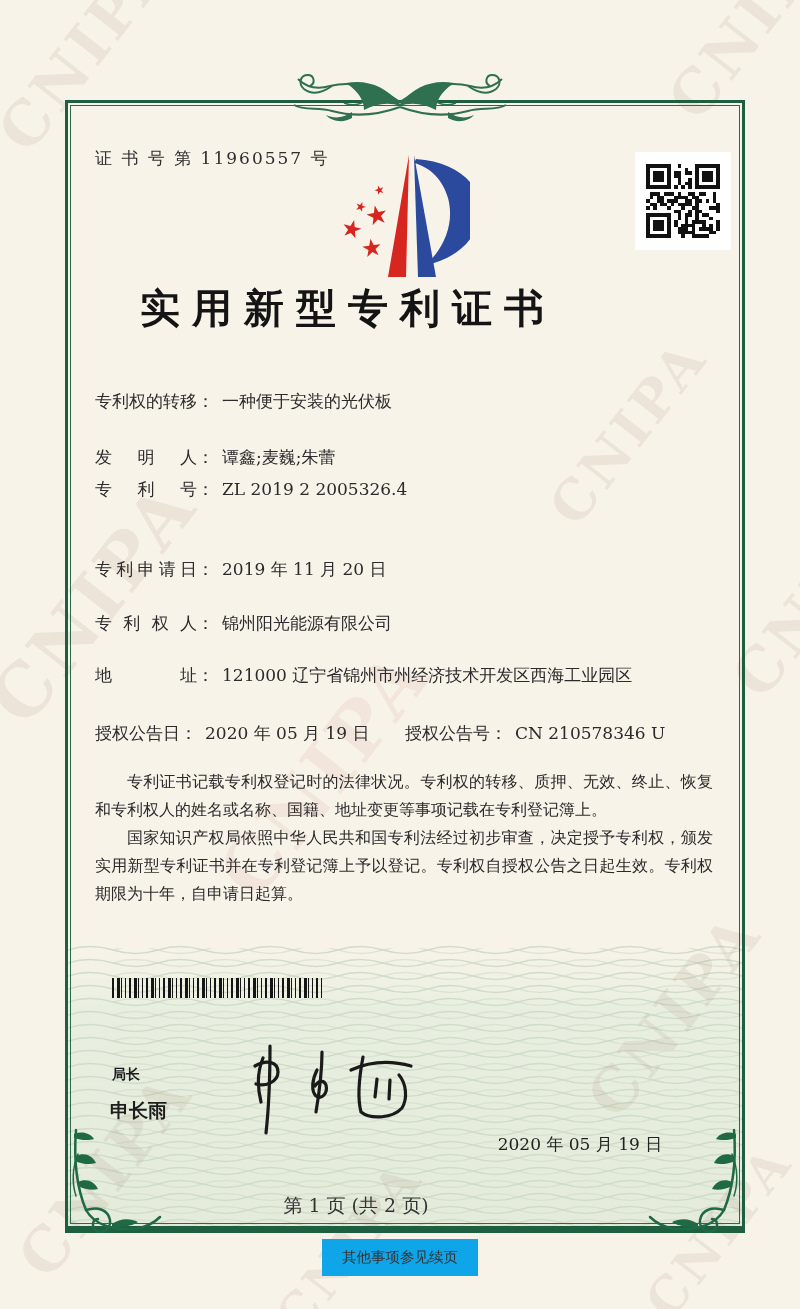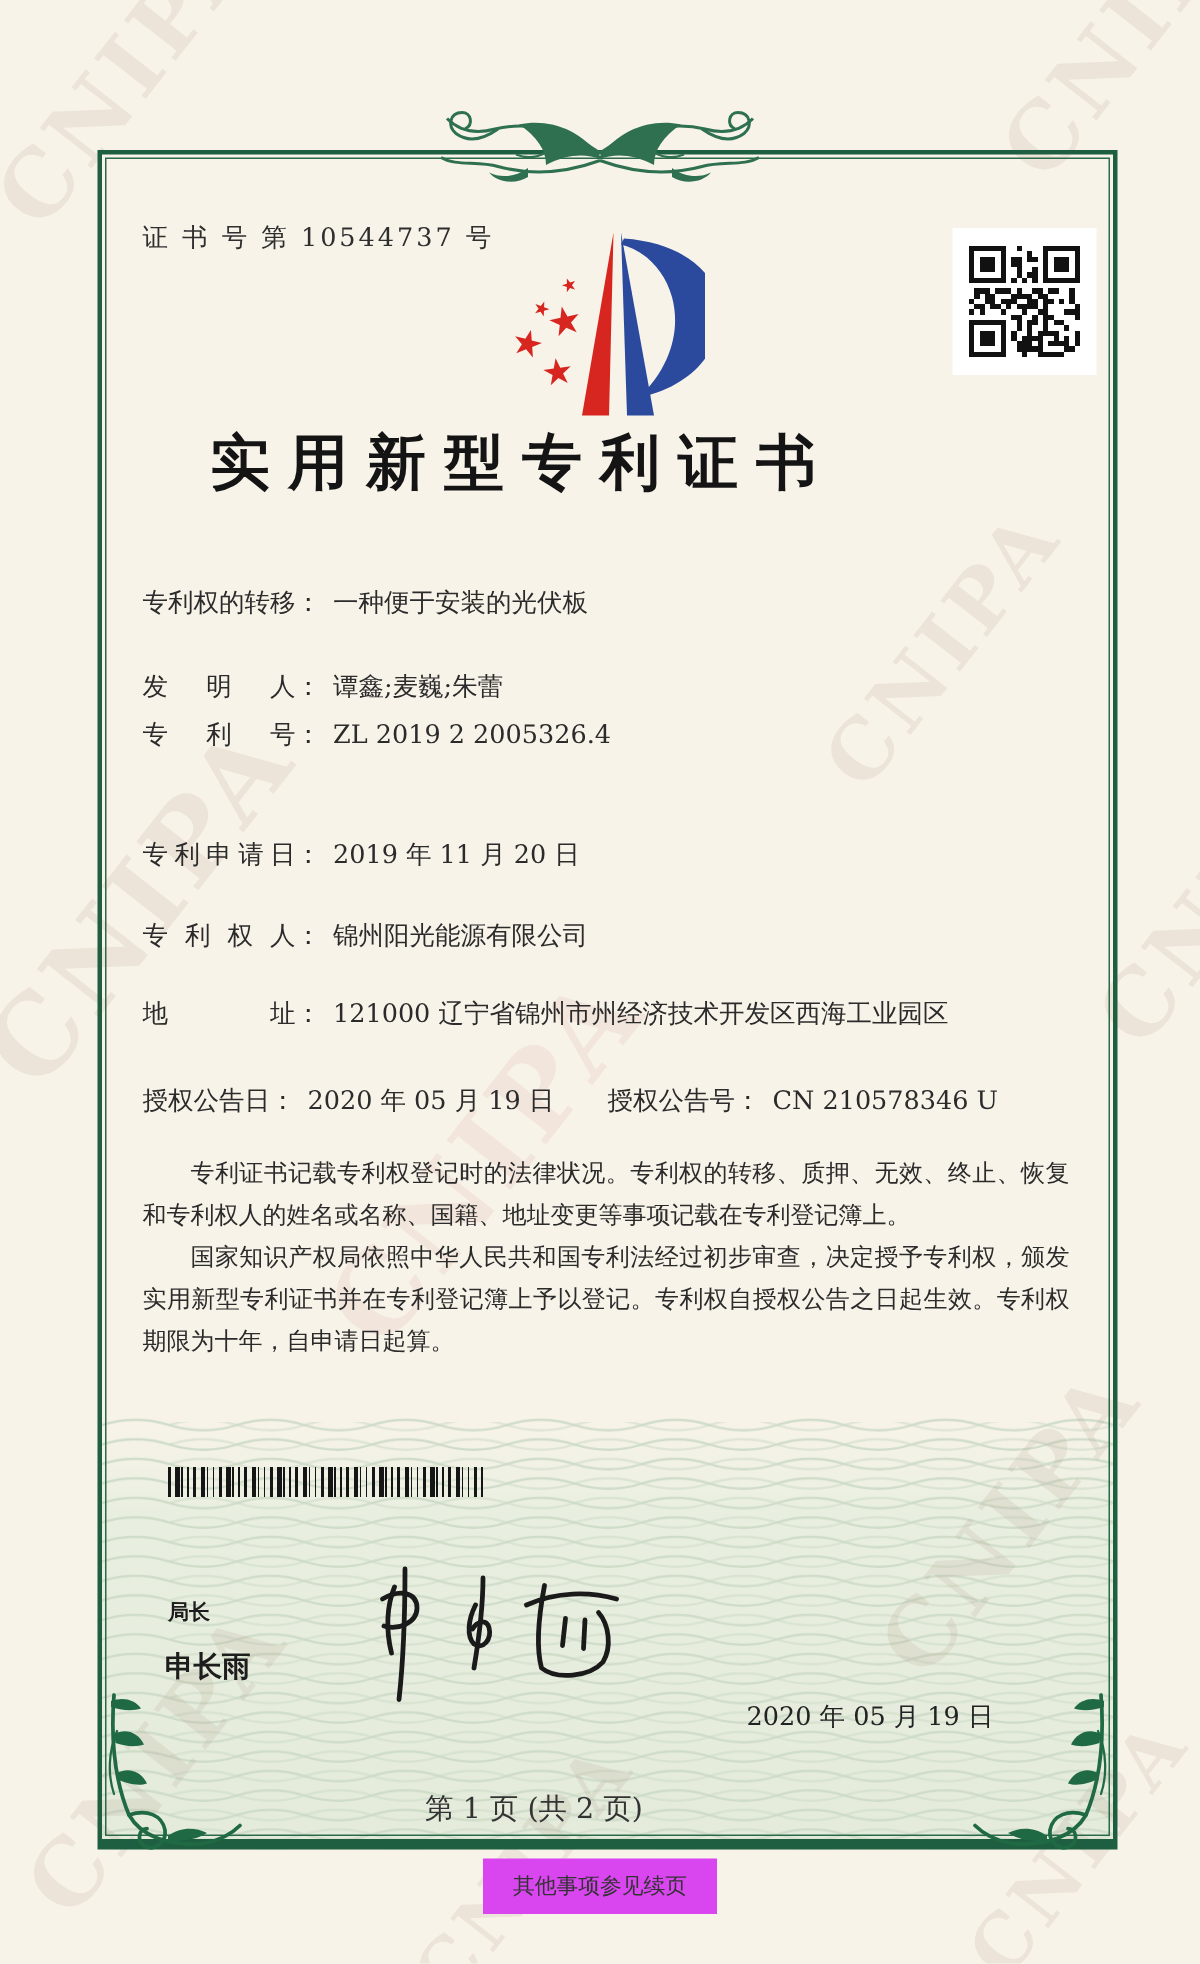--- a/index.html
+++ b/index.html
@@ -77,21 +77,21 @@
         font-family:"DejaVu Sans","Liberation Sans",sans-serif;color:#1d1d1d;z-index:5;}
   .signer-name{position:absolute;left:110px;top:1098px;font-size:19px;font-weight:700;
         font-family:"DejaVu Sans","Liberation Sans",sans-serif;color:#1d1d1d;z-index:5;}
   .signature{position:absolute;left:225px;top:1036px;z-index:5;}
 
   .issue-date{position:absolute;left:450px;top:1133px;width:260px;text-align:center;
         font-size:17px;color:#222;z-index:5;}
   .page-info{position:absolute;left:68px;top:1193px;width:576px;text-align:center;
         font-size:19px;color:#333;z-index:5;}
   .note-box{position:absolute;left:50%;top:1239px;transform:translateX(-50%);
-        background:#d946ef;padding:9px 20px;font-size:14.5px;color:#333;z-index:5;white-space:nowrap;}
+        background:#0ea5e9;padding:9px 20px;font-size:14.5px;color:#333;z-index:5;white-space:nowrap;}
 </style>
 </head>
 <body>
 
 <div class="page">
 
   <span class="wm wm1">CNIPA</span>
   <span class="wm wm2">CNIPA</span>
   <span class="wm wm3">CNIPA</span>
   <span class="wm wm4">CNIPA</span>
@@ -156,21 +156,21 @@
       <path d="M14 28 C8 42 8 58 12 70" stroke-width="1.5"></path>
     </g>
     <g fill="#1f6a45">
       <path d="M12 30 C20 26 28 29 32 37 C26 39 19 38 13 36 Z"></path>
       <path d="M14 56 C22 52 30 55 34 63 C28 65 20 63 14 60 Z"></path>
       <path d="M48 98 C56 92 66 92 74 96 C68 100 58 102 48 101 Z"></path>
       <path d="M10 8 C18 5 26 7 30 13 C24 15 16 14 10 12 Z"></path>
     </g>
   </svg>
 
-  <div class="cert-no">证 书 号 第 10544737 号</div>
+  <div class="cert-no">证 书 号 第 11960557 号</div>
 
   <div class="logo">
     <svg width="140" height="130" viewBox="0 0 140 130">
       <path d="M79 5 L58 127 L76 127 Z" fill="#d7261f"></path>
       <path d="M84 5 L88 127 L106 127 Z" fill="#2b4a9e"></path>
       <path d="M86 9 C128 12 152 35 150 62 C148 92 122 110 96 115 C117 95 124 70 118 48 C113 30 100 17 84 13 Z" fill="#2b4a9e"></path>
     </svg>
     <span class="star star1">★</span>
     <span class="star star2">★</span>
     <span class="star star3">★</span>

